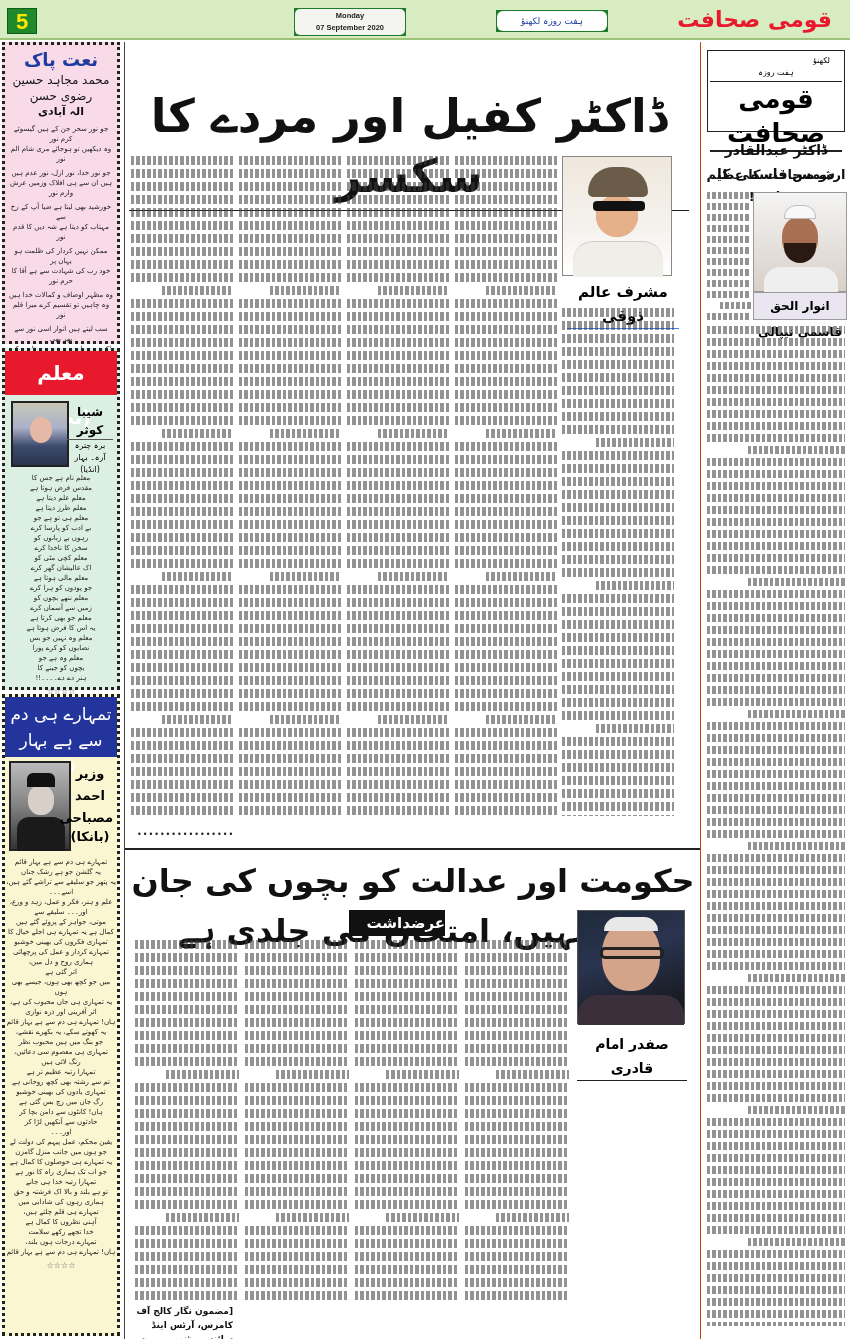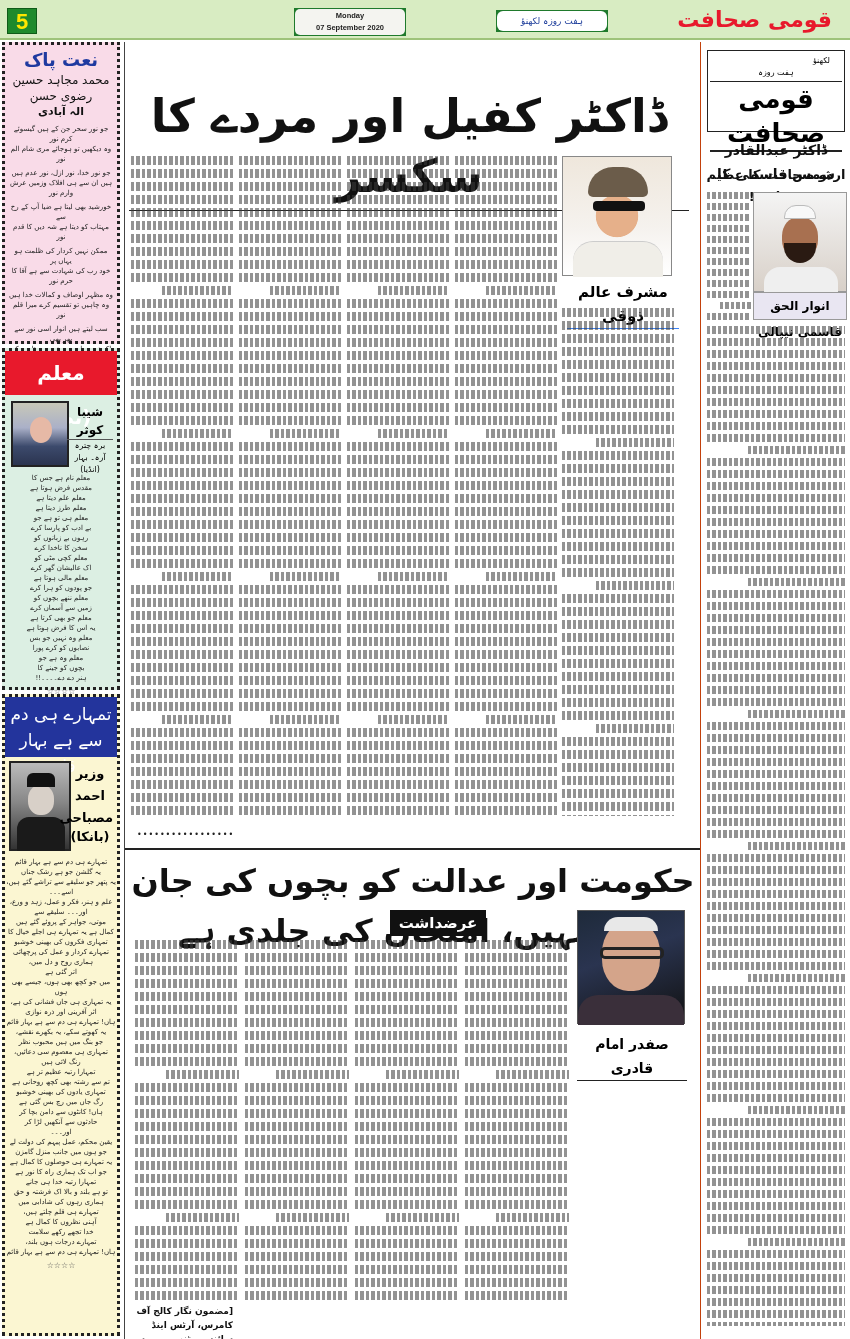--- a/index.html
+++ b/index.html
@@ -61,21 +61,21 @@
   .portrait1 { position: absolute; left: 437px; top: 114px; width: 110px; height: 120px; border: 1px solid #888; background: radial-gradient(circle at 50% 50%, #e6b08a 0 26%, transparent 27%), linear-gradient(180deg, #efe7dc 0%, #f5f2ee 60%, #ffffff 100%); }
   .portrait1 .hat { position: absolute; left: 25px; top: 10px; width: 60px; height: 30px; background: #6b5c4a; border-radius: 30px 30px 6px 6px; }
   .portrait1 .glasses { position: absolute; left: 30px; top: 44px; width: 52px; height: 10px; background: #111; border-radius: 4px; }
   .portrait1 .shirt { position: absolute; left: 10px; top: 84px; width: 90px; height: 36px; background: #f0eee8; border-radius: 20px 20px 0 0; border-top: 1px solid #ccc; }
   .byline1 { position: absolute; left: 442px; top: 238px; width: 112px; text-align: center; font-size: 15px; font-weight: bold; line-height: 24px; border-bottom: 1px solid #3b82f6; }
   .article1-right { position: absolute; left: 437px; top: 266px; width: 112px; height: 508px; overflow: hidden; }
   .end-dots { position: absolute; left: 12px; top: 788px; width: 96px; font-size: 8px; letter-spacing: 1px; color: #222; overflow: hidden; white-space: nowrap; }
 
   .rule-thick { position: absolute; left: 0; top: 806px; width: 576px; height: 2px; background: #222; }
   .headline2 { position: absolute; left: 4px; top: 814px; width: 568px; text-align: center; font-size: 32px; font-weight: bold; line-height: 50px; color: #111; }
-  .arzdasht { position: absolute; left: 224px; top: 868px; width: 96px; height: 26px; background: #111; color: #fff; text-align: center; font-weight: bold; font-size: 15px; line-height: 26px; margin-left: 41px; }
+  .arzdasht { position: absolute; left: 224px; top: 868px; width: 96px; height: 26px; background: #111; color: #fff; font-weight: bold; font-size: 15px; line-height: 26px; }
   .portrait2 { position: absolute; left: 452px; top: 868px; width: 108px; height: 114px; background: linear-gradient(160deg, #1e2a3a 0%, #2a3450 40%, #111 100%); border: 1px solid #555; }
   .portrait2 .face3 { position: absolute; left: 24px; top: 10px; width: 58px; height: 70px; background: #d4a48a; border-radius: 45%; }
   .portrait2 .glasses2 { position: absolute; left: 22px; top: 36px; width: 64px; height: 12px; border: 3px solid #222; border-radius: 5px; }
   .portrait2 .hair { position: absolute; left: 26px; top: 6px; width: 54px; height: 14px; background: #e8e8e8; border-radius: 20px 20px 0 0; }
   .portrait2 .suit { position: absolute; left: 0; top: 84px; width: 106px; height: 30px; background: #3a2f3a; border-radius: 20px 20px 0 0; }
   .byline2 { position: absolute; left: 452px; top: 990px; width: 110px; text-align: center; font-size: 14px; font-weight: bold; line-height: 24px; border-bottom: 1px solid #222; }
   .article2-cols { position: absolute; left: 4px; top: 898px; width: 440px; height: 390px; }
   .article2-cols .col { width: 104px; }
   .footnote { position: absolute; left: 4px; top: 1262px; width: 104px; font-size: 9px; font-weight: bold; line-height: 14px; text-align: right; color: #111; }
 
@@ -215,21 +215,21 @@
           <div class="poem-line">اسے۔۔۔</div>
           <div class="poem-line">علم و ہنر، فکر و عمل، زہد و ورع،</div>
           <div class="poem-line">اور۔۔۔ سلیقے سے</div>
           <div class="poem-line">موتی، جواہر کے پروئے گئے ہیں</div>
           <div class="poem-line">کمال ہے یہ تمہارے ہی اجلے خیال کا</div>
           <div class="poem-line">تمہاری فکروں کی بھینی خوشبو</div>
           <div class="poem-line">تمہارے کردار و عمل کی پرچھائی</div>
           <div class="poem-line">ہماری روح و دل میں،</div>
           <div class="poem-line">اتر گئی ہے</div>
           <div class="poem-line">میں جو کچھ بھی ہوں، جیسے بھی ہوں</div>
-          <div class="poem-line">یہ تمہاری ہی جاں فشانی کی ہے،</div>
+          <div class="poem-line">یہ تمہاری ہی جاں محبوب کی ہے،</div>
           <div class="poem-line">اثر آفرینی اور ذرہ نوازی</div>
           <div class="poem-line">ہاں! تمہارے ہی دم سے ہے بہار قائم</div>
           <div class="poem-line">یہ کھوتے سکے، یہ بکھرے نقشے،</div>
           <div class="poem-line">جو بنگ میں ہیں محبوب نظر</div>
           <div class="poem-line">تمہاری ہی معصوم سی دعائیں،</div>
           <div class="poem-line">رنگ لائی ہیں</div>
           <div class="poem-line">تمہارا رتبہ عظیم تر ہے</div>
           <div class="poem-line">تم سے رشتہ بھی کچھ روحانی ہے</div>
           <div class="poem-line">تمہاری یادوں کی بھینی خوشبو</div>
           <div class="poem-line">رگ جاں میں رچ بس گئی ہے</div>

